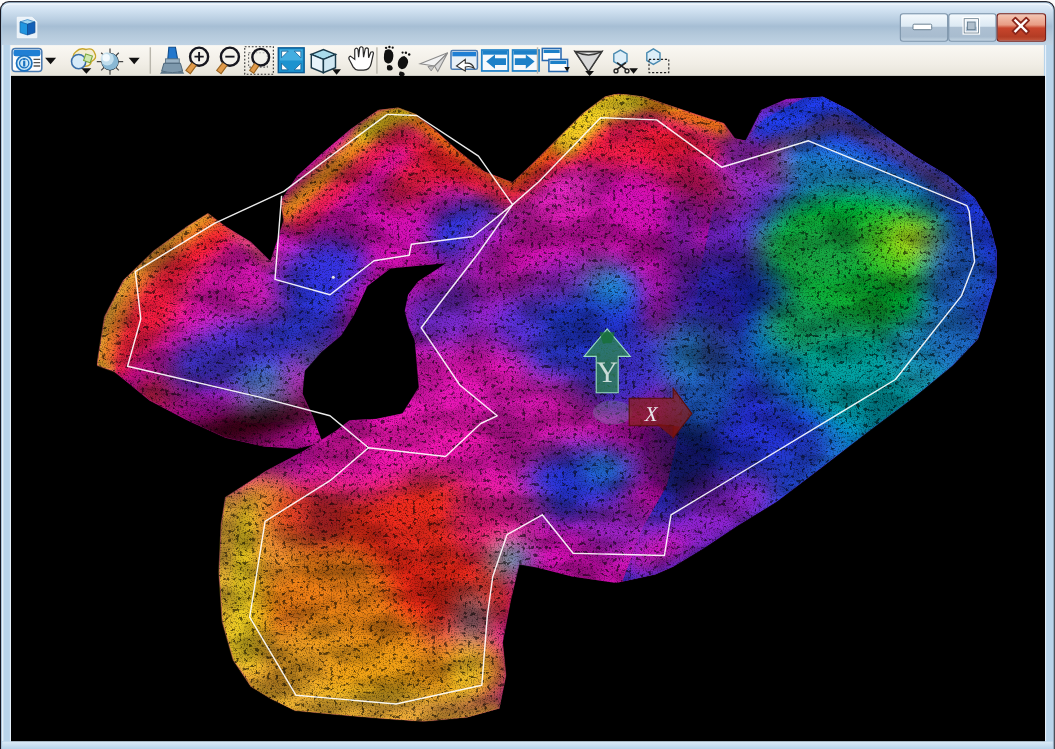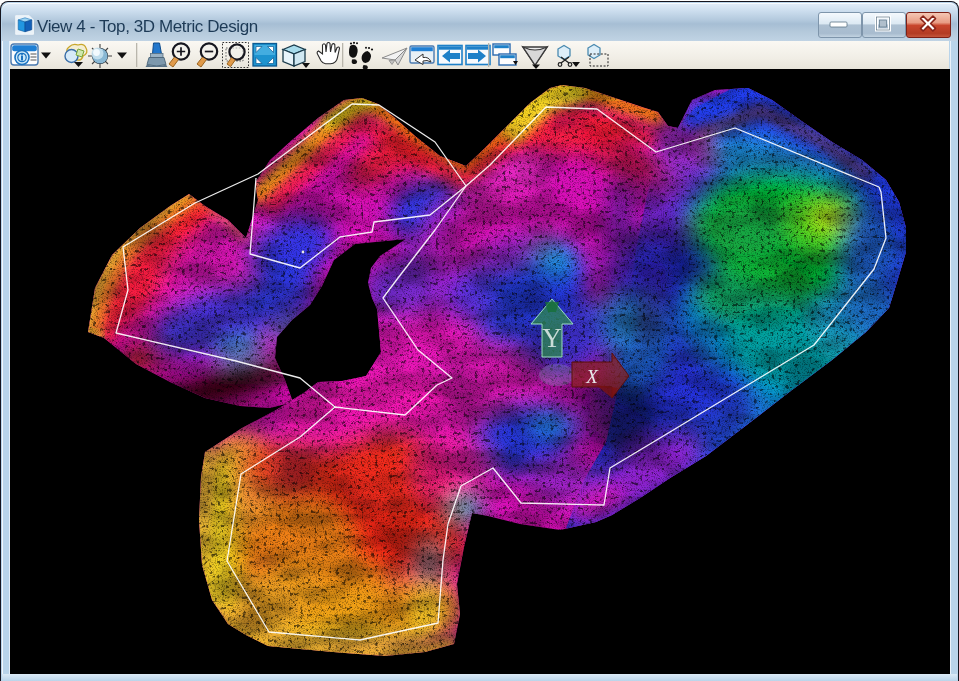--- a/index.html
+++ b/index.html
@@ -19,21 +19,20 @@
   #viewport{position:absolute;left:10px;top:69px;width:940px;height:605px;background:#000;}
   #bottomframe{position:absolute;left:2px;top:674px;width:955px;height:7px;background:linear-gradient(180deg,#dcebf7,#b9d4ea);}
   #leftframe{position:absolute;left:2px;top:41px;width:8px;height:633px;background:#b9d4ea;box-shadow:inset 1px 0 0 #f2f7fc,inset -1px 0 0 #e4eef8;}
   #rightframe{position:absolute;left:950px;top:41px;width:7px;height:633px;background:#b9d4ea;box-shadow:inset 1px 0 0 #e8f1fa;}
 </style>
 </head>
 <body>
 <div id="win">
   <div id="frame"></div>
   <div id="titlebar"></div>
-  <div id="titletext">View 4 - Top, 3D Metric Design</div>
   <svg id="titleicon" style="position:absolute;left:13px;top:14px" width="24" height="22" viewBox="0 0 28 26">
     <path d="M3,2 h16 l5,5 v17 h-21 z" fill="#f4fafe" stroke="#ffffff" stroke-width="1" opacity="0.85"></path>
     <g>
       <path d="M6,7 L14,4.5 L22,7 L14,9.5 Z" fill="#9fd4f0" stroke="#2b7fc2" stroke-width="0.8"></path>
       <path d="M6,7 L14,9.5 L14,21 L6,18.5 Z" fill="#2196e0" stroke="#1565a8" stroke-width="0.8"></path>
       <path d="M22,7 L14,9.5 L14,21 L22,18.5 Z" fill="#1260b8" stroke="#0d4a90" stroke-width="0.8"></path>
     </g>
   </svg>
   <div id="btnmin" class="capbtn"></div>
   <div id="btnmax" class="capbtn"></div>

